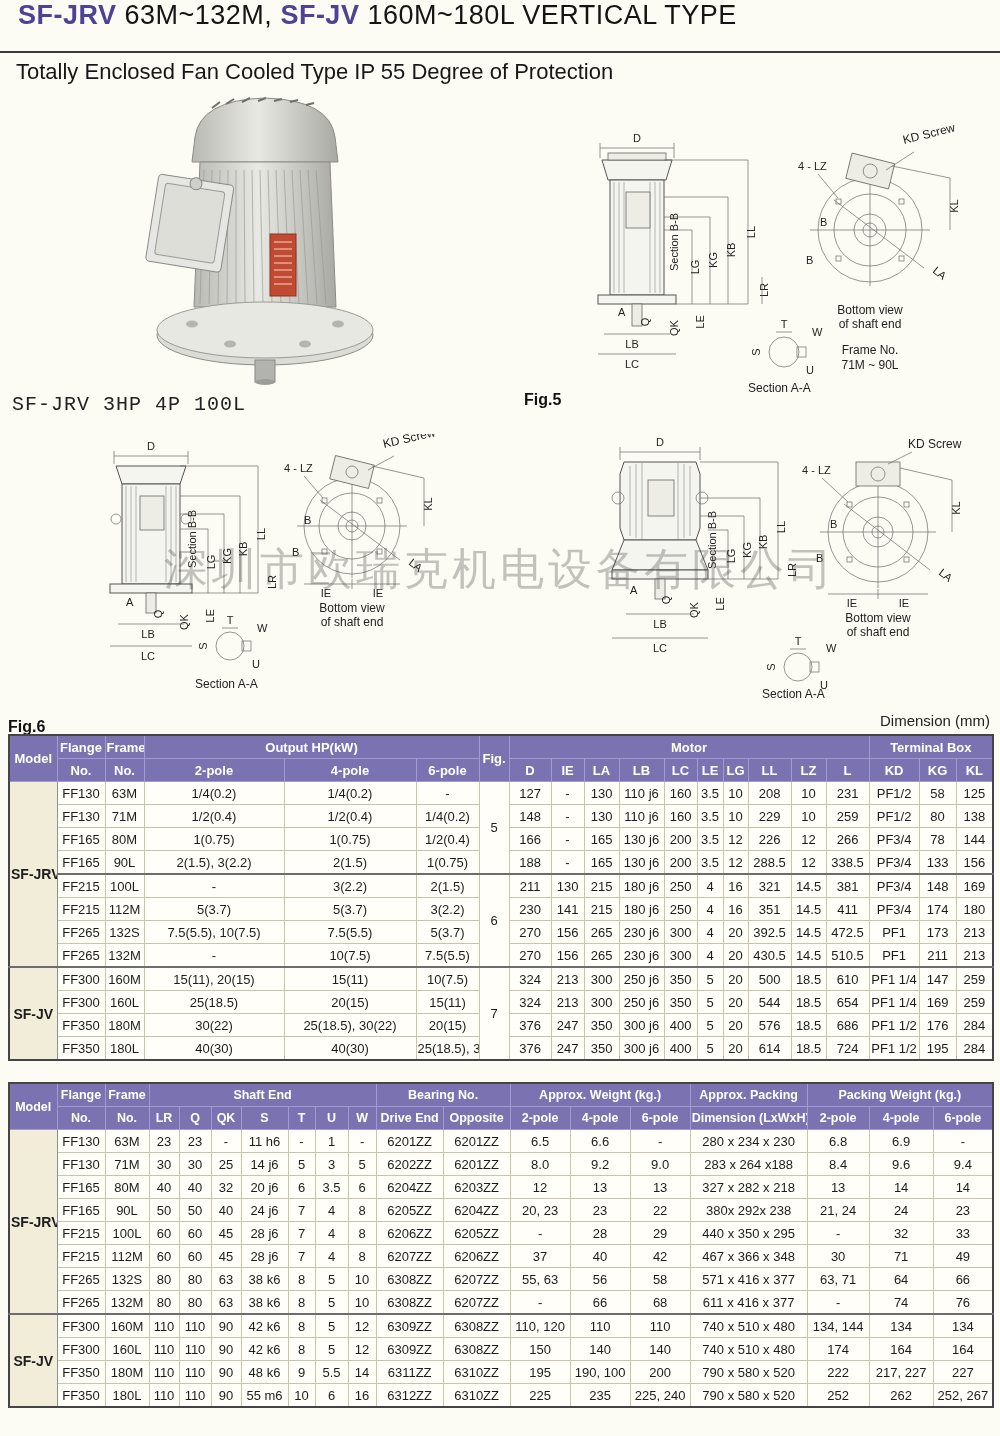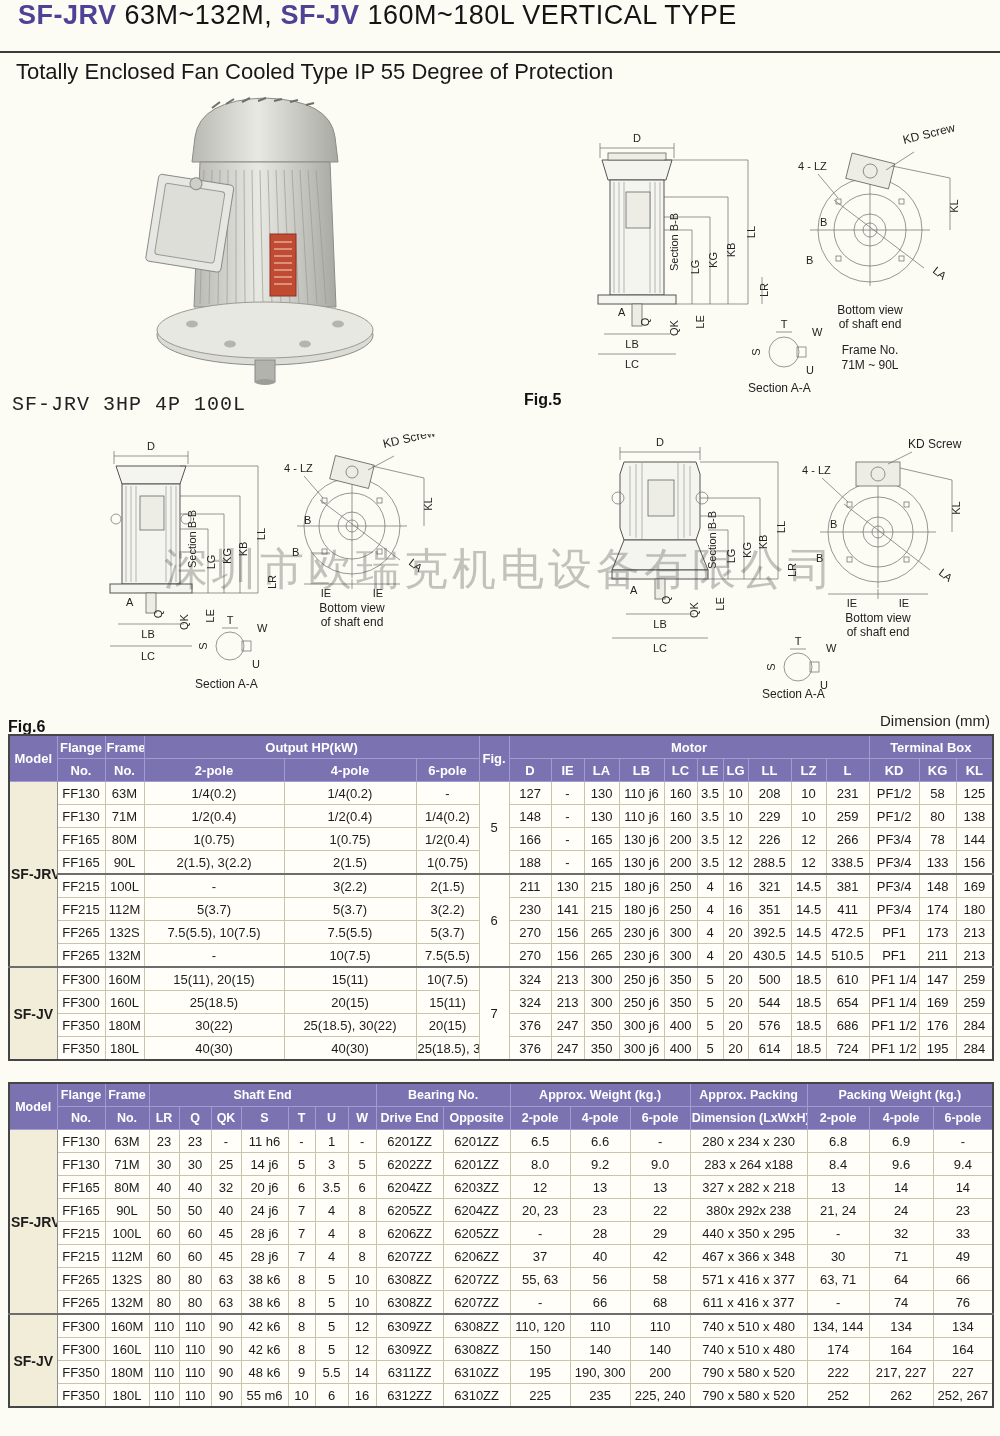--- a/index.html
+++ b/index.html
@@ -958,21 +958,21 @@
             <td>110</td>
             <td>110</td>
             <td>90</td>
             <td>48 k6</td>
             <td>9</td>
             <td>5.5</td>
             <td>14</td>
             <td>6311ZZ</td>
             <td>6310ZZ</td>
             <td>195</td>
-            <td>190, 300</td>
+            <td>190, 100</td>
             <td>200</td>
             <td>790 x 580 x 520</td>
             <td>222</td>
             <td>217, 227</td>
             <td>227</td>
           </tr>
           <tr>
             <td>FF350</td>
             <td>180L</td>
             <td>110</td>

